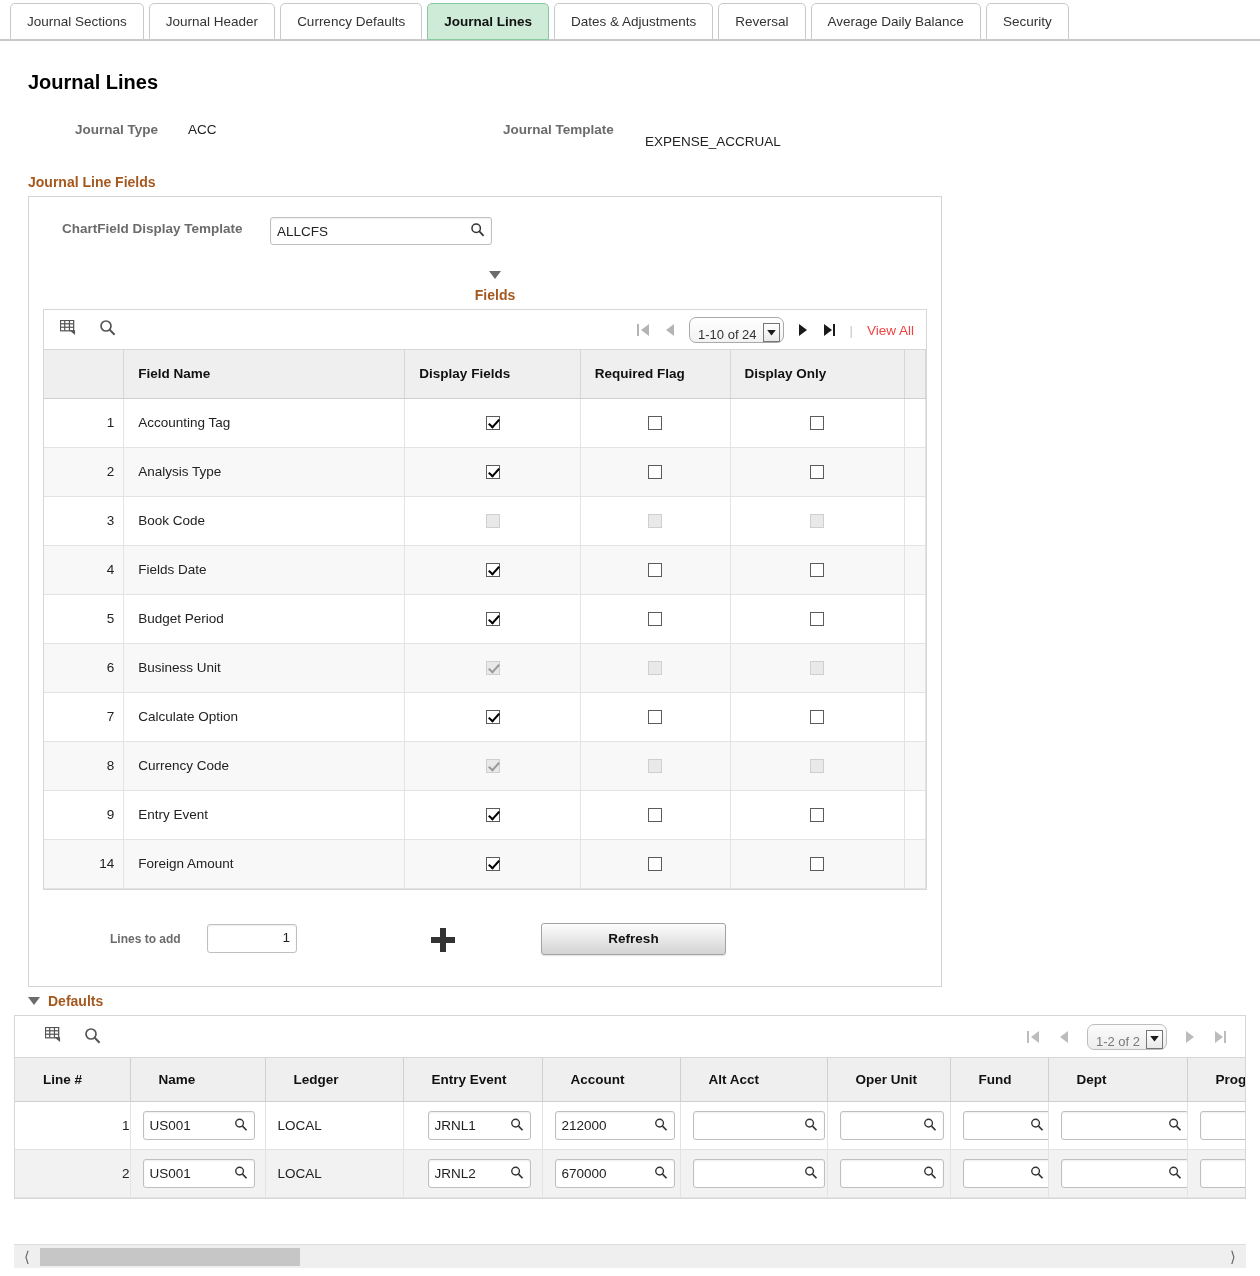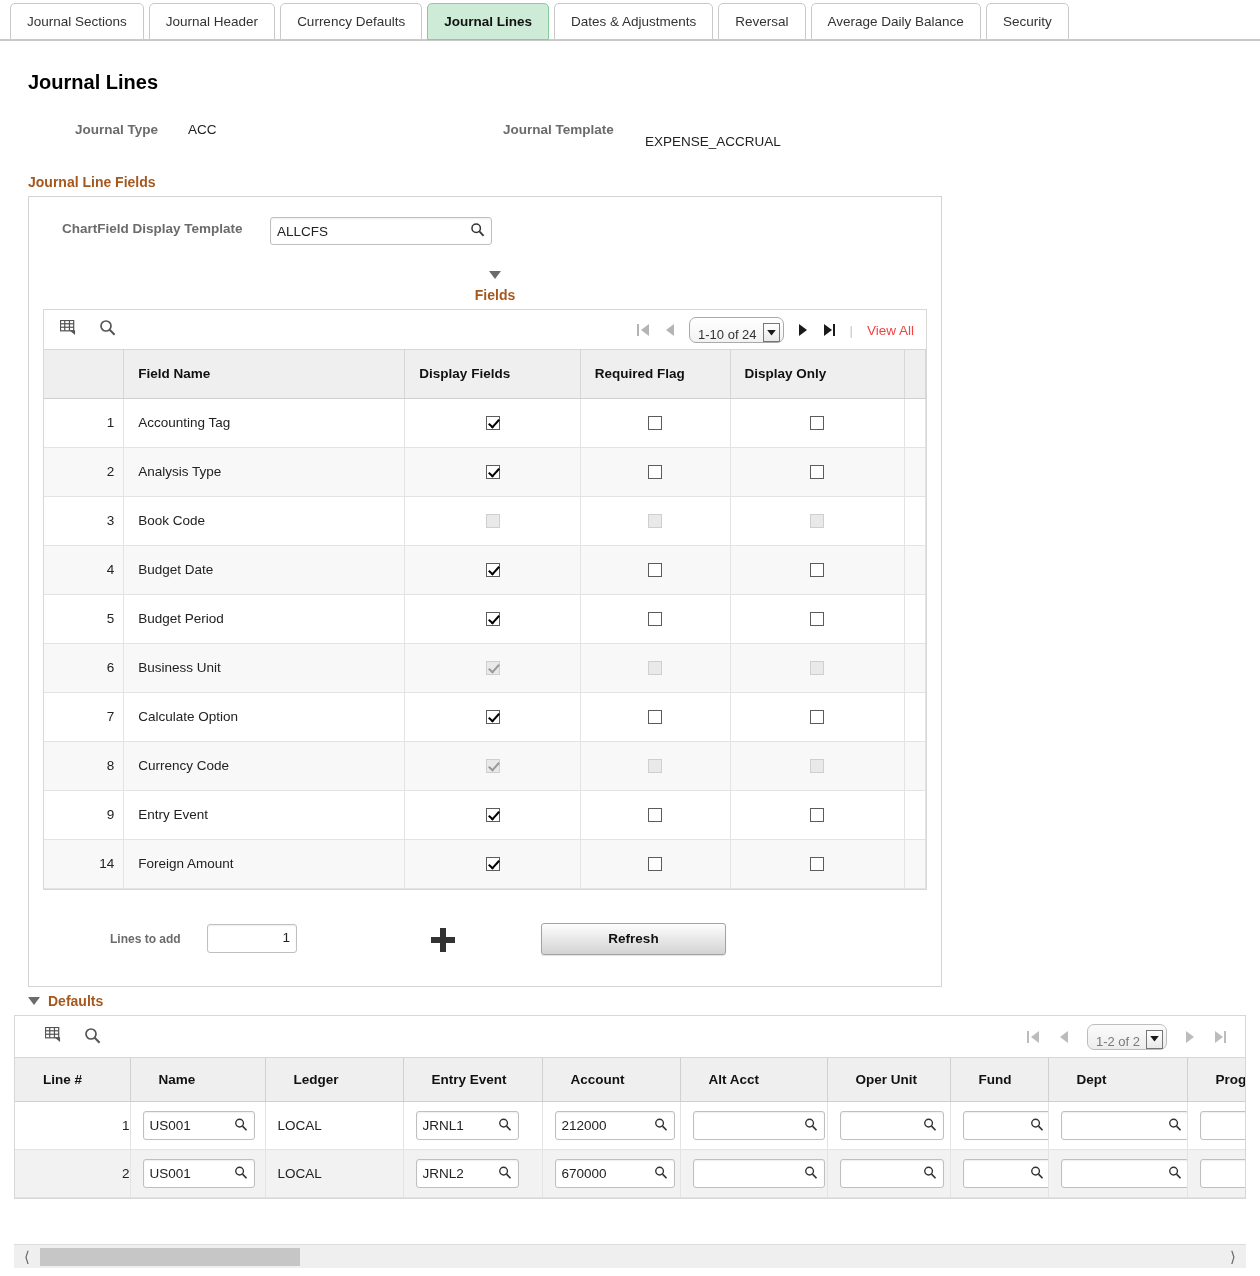--- a/index.html
+++ b/index.html
@@ -314,21 +314,21 @@
     white-space: nowrap;
     overflow: hidden;
   }
   table.dtable tr.alt td { background: #f2f2f2; }
   td.dnum { text-align: right; padding: 0 12px 0 0; }
   .cell-edit { position: relative; display: inline-block; height: 29px; vertical-align: middle; }
   .cell-edit .edit-box { height: 29px; width: 100%; }
   .cell-edit .edit-box input { height: 27px; padding-right: 22px; }
 
   .w-unit   { width: 112px; }
-  .w-ee     { width: 103px; }
+  .w-ee     { width: 103px; margin-left: 12px; }
   .w-acct   { width: 120px; }
   .w-alt    { width: 132px; }
   .w-oper   { width: 104px; }
   .w-fund   { width: 88px;  }
   .w-dept   { width: 128px; }
   .w-prog   { width: 78px;  }
 
   
   .hscroll {
     position: absolute;
@@ -470,21 +470,21 @@
           <tr class="">
             <td class="c-num">3</td>
             <td class="c-name">Book Code</td>
             <td class="c-disp"><span class="cb disabled"></span></td>
             <td class="c-req"><span class="cb disabled"></span></td>
             <td class="c-donly"><span class="cb disabled"></span></td>
             <td class="c-pad"></td>
           </tr>
           <tr class="alt">
             <td class="c-num">4</td>
-            <td class="c-name">Budget Date</td>
+            <td class="c-name">Fields Date</td>
             <td class="c-disp"><span class="cb checked"></span></td>
             <td class="c-req"><span class="cb"></span></td>
             <td class="c-donly"><span class="cb"></span></td>
             <td class="c-pad"></td>
           </tr>
           <tr class="">
             <td class="c-num">5</td>
             <td class="c-name">Budget Period</td>
             <td class="c-disp"><span class="cb checked"></span></td>
             <td class="c-req"><span class="cb"></span></td>

